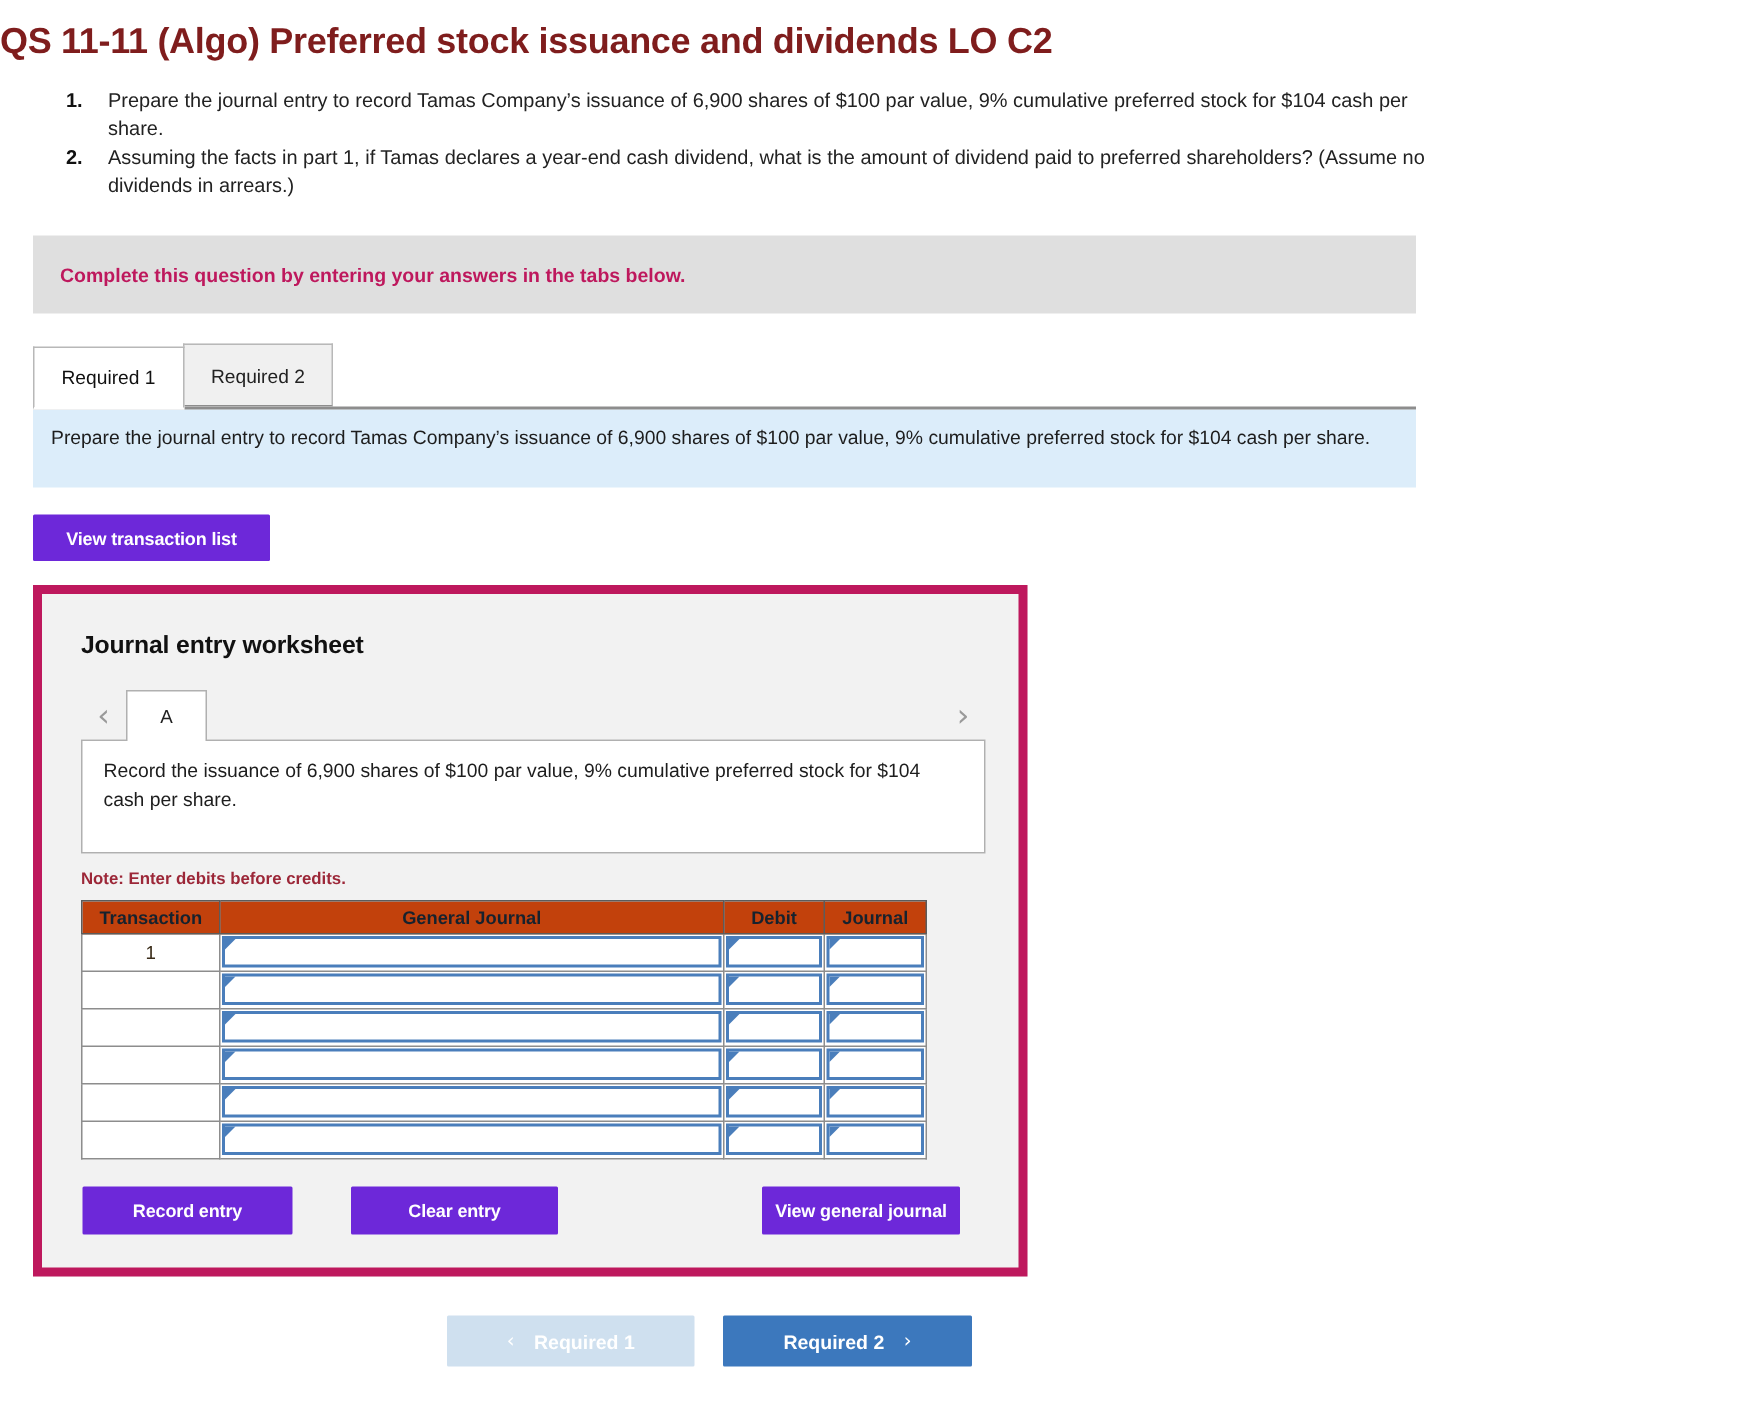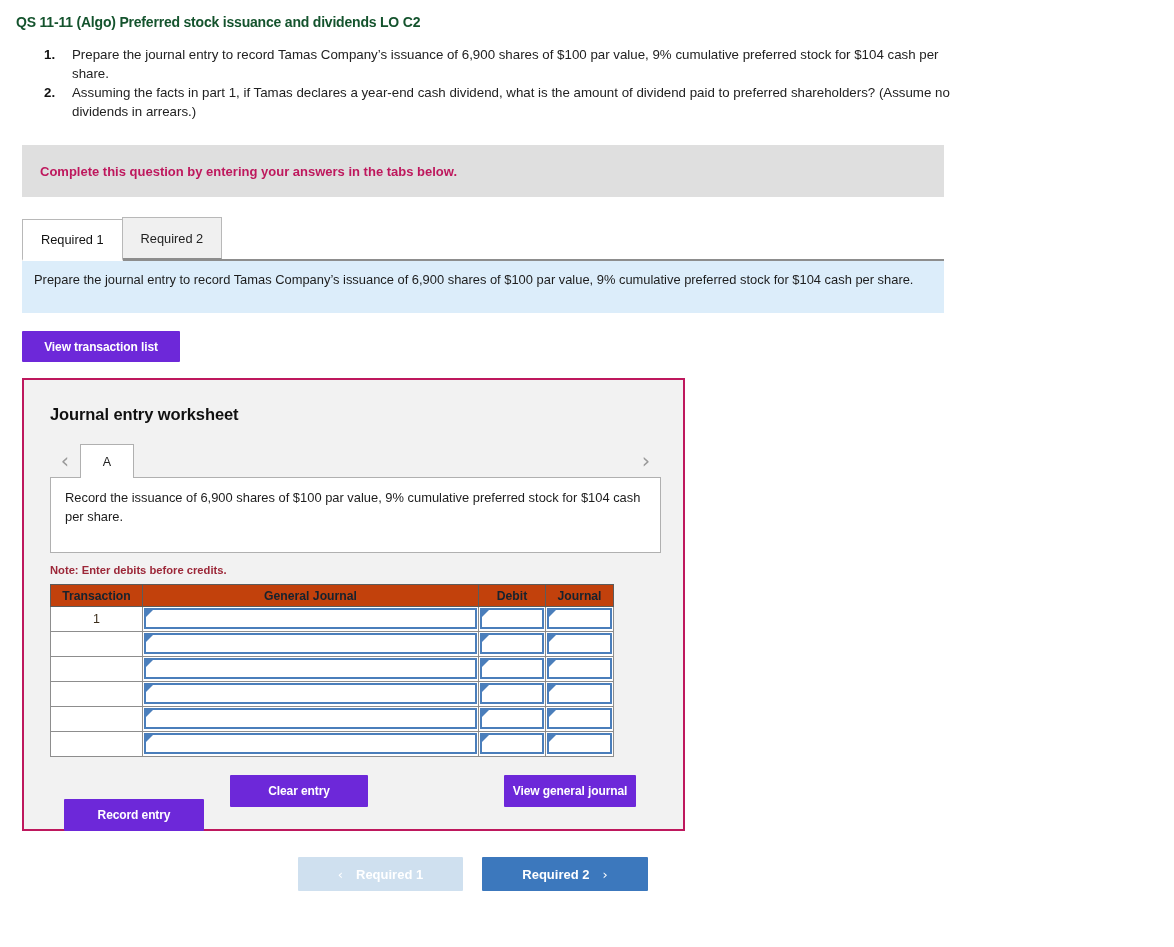--- a/index.html
+++ b/index.html
@@ -8,25 +8,25 @@
     padding: 0;
     width: 1174px;
     height: 947px;
     background: #ffffff;
     font-family: "Liberation Sans", sans-serif;
     color: #1a1a1a;
   }
 
   
   .page-title {
-    font-size: 14px;
+    font-size: 24px;
     font-weight: bold;
     letter-spacing: -0.2px;
-    color: #14532d;
-    margin: 14px 0 0 16px;
+    color: #7f1d1d;
+    margin: 14px 0 0 0;
   }
 
   
   .req-list {
     margin: 16px 0 0 0;
     padding: 0 0 0 58px;
     list-style: none;
     max-width: 960px;
   }
   .req-item {
@@ -130,21 +130,21 @@
     margin: 18px 0 0 22px;
     width: 158px;
     height: 31px;
   }
 
   
   .worksheet {
     margin: 16px 0 0 22px;
     width: 663px;
     background: #f2f2f2;
-    border: 2px solid #be185d;
+    border: 6px solid #be185d;
     padding: 18px 22px 22px 26px;
   }
   .worksheet-title {
     font-size: 16.5px;
     font-weight: bold;
     color: #111111;
     letter-spacing: -0.1px;
     margin: 7px 0 20px 0;
   }
 
@@ -272,21 +272,21 @@
     color: #1a1a1a;
   }
 
   
   .ws-actions {
     margin-top: 18px;
     position: relative;
     height: 32px;
   }
   .ws-actions .btn-blue { position: absolute; top: 0; height: 32px; }
-  .btn-record   { left: 14px;   width: 140px; margin-top: 24px; }
+  .btn-record   { left: 1px;   width: 140px; }
   .btn-clear    { left: 180px; width: 138px; }
   .btn-viewgj   { left: 454px; width: 132px; }
 
   
   .bottom-nav {
     margin: 26px 0 0 0;
     height: 34px;
     position: relative;
     width: 1174px;
   }

